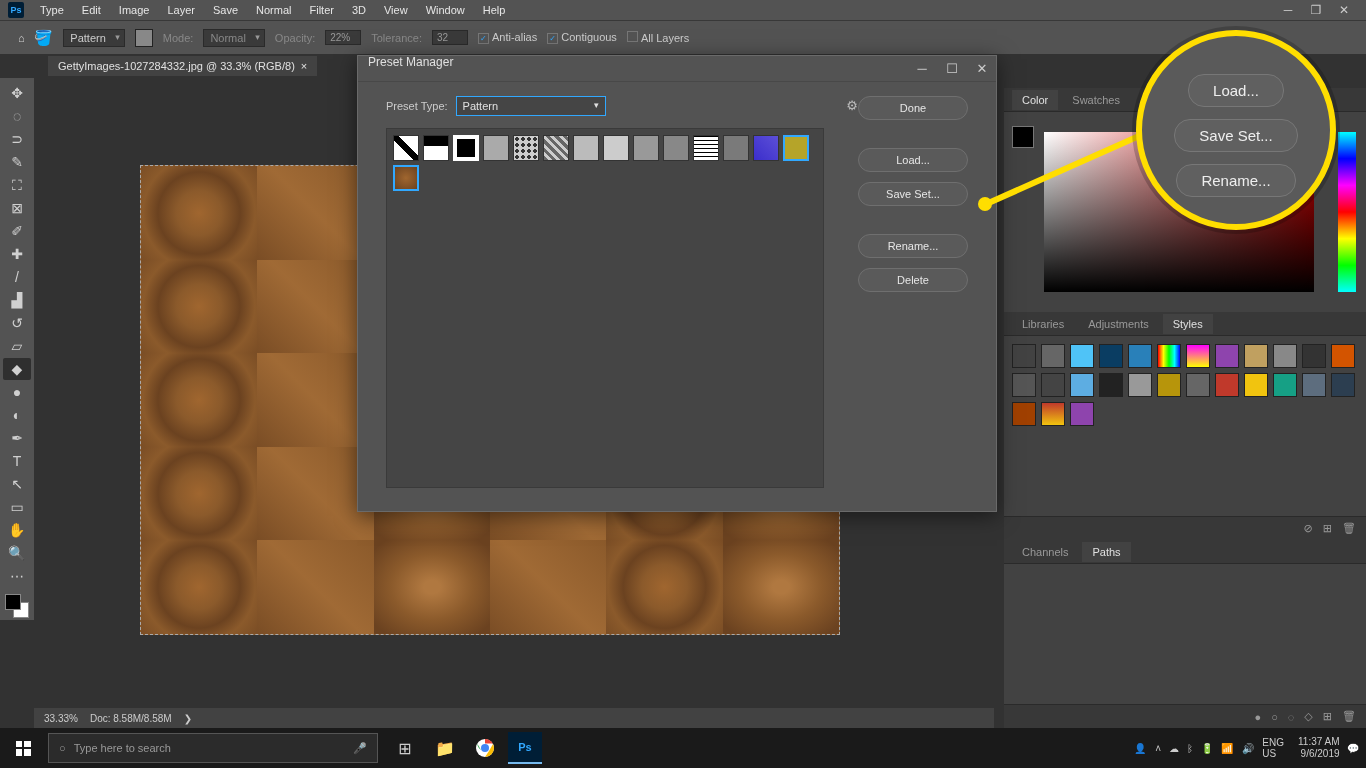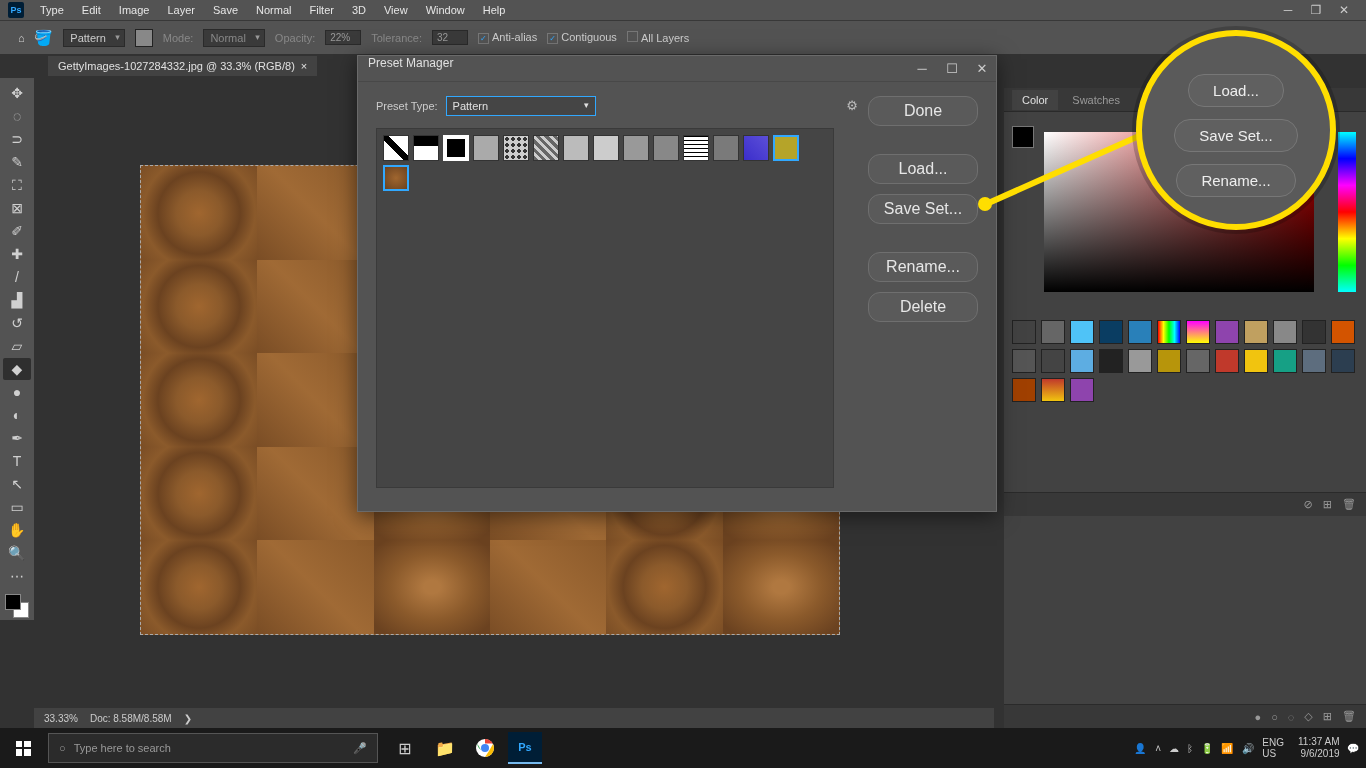--- a/index.html
+++ b/index.html
@@ -23,33 +23,33 @@
 .fgbg{position:relative;width:28px;height:28px;margin-top:4px}
 .bgcol{position:absolute;right:2px;bottom:2px;width:16px;height:16px;background:#fff;border:1px solid #888}
 .fgcol{position:absolute;left:2px;top:2px;width:16px;height:16px;background:#000;border:1px solid #888}
 .canvas{position:absolute;left:140px;top:165px;width:700px;height:470px;border:1px dashed #aaa;background:#8b5a2b;overflow:hidden}
 .wood-grid{display:grid;grid-template-columns:repeat(6,1fr);grid-template-rows:repeat(5,1fr);width:100%;height:100%}
 .wood{background:radial-gradient(circle,#a0662f 0%,#8b5a2b 30%,#6b4220 55%,#8b5a2b 75%,#7a4d25 100%)}
 .wood:nth-child(2n){background:linear-gradient(45deg,#7a4d25,#a06a35,#8b5a2b)}
 .wood:nth-child(3n){background:radial-gradient(ellipse,#b07840 10%,#8b5a2b 50%,#6b4220 90%)}
 .status{position:absolute;left:34px;bottom:40px;height:20px;background:#424242;display:flex;align-items:center;padding:0 10px;gap:12px;font-size:10px;color:#ccc;width:960px}
 .dialog{position:absolute;left:357px;top:55px;width:640px;height:457px;background:#535353;border:1px solid #6a6a6a;box-shadow:0 4px 20px rgba(0,0,0,.5)}
-.dlg-title{height:26px;background:#535353;display:flex;align-items:flex-start;padding:0 10px;font-size:12px;color:#e0e0e0;border-bottom:1px solid #484848}
+.dlg-title{height:26px;background:#535353;display:flex;align-items:flex-end;padding:12px 10px;font-size:12px;color:#e0e0e0;border-bottom:1px solid #484848}
 .dlg-wincontrols{position:absolute;right:6px;top:4px;display:flex;gap:14px}
 .dlg-wincontrols span{width:16px;height:16px;display:flex;align-items:center;justify-content:center;font-size:13px;color:#ccc}
-.dlg-body{padding:14px 18px;display:flex;gap:34px}
+.dlg-body{padding:14px 28px;display:flex;gap:34px}
 .dlg-left{flex:1}
 .preset-row{display:flex;align-items:center;gap:8px;margin-bottom:12px}
 .preset-select{background:#454545;border:1px solid #31a8ff;padding:3px 6px;width:150px;font-size:11px;color:#e0e0e0;position:relative}
 .preset-select::after{content:"▾";position:absolute;right:6px;font-size:9px}
 .swatch-area{border:1px solid #3a3a3a;background:#454545;height:360px;padding:6px;display:flex;flex-wrap:wrap;align-content:flex-start;gap:4px}
 .sw{width:26px;height:26px;border:1px solid #333}
 .sw.sel{border:2px solid #31a8ff}
 .dlg-right{width:110px;display:flex;flex-direction:column;gap:10px;padding-top:0}
-.dlg-btn{background:#5a5a5a;border:1px solid #6f6f6f;border-radius:12px;padding:5px 0;text-align:center;font-size:16px;color:#e6e6e6}
+.dlg-btn{background:#5a5a5a;border:1px solid #6f6f6f;border-radius:12px;padding:5px 0;text-align:center;font-size:11px;color:#e6e6e6}
 .gear{position:absolute;right:138px;top:42px;color:#bbb;font-size:13px}
 .panels{position:absolute;right:0;top:88px;width:362px;bottom:40px;background:#424242;display:flex;flex-direction:column}
 .panel-tabs{height:24px;background:#383838;display:flex;align-items:center;padding-left:8px;gap:4px;border-bottom:1px solid #2a2a2a}
 .ptab{padding:4px 10px;font-size:11px;color:#999}
 .ptab.active{background:#424242;color:#e0e0e0}
 .color-panel{height:200px;position:relative;background:#424242;padding:10px}
 .color-picker{position:absolute;left:40px;top:20px;width:270px;height:160px;background:linear-gradient(to bottom,rgba(0,0,0,0),#000),linear-gradient(to right,#fff,#c00)}
 .hue-strip{position:absolute;right:10px;top:20px;width:18px;height:160px;background:linear-gradient(to bottom,#0ff,#00f,#f0f,#f00,#ff0,#0f0,#0ff)}
 .styles-panel{padding:8px;display:flex;flex-wrap:wrap;gap:5px;align-content:flex-start;height:180px}
 .style-sw{width:24px;height:24px;border:1px solid #222}
@@ -186,20 +186,25 @@
 
 <div class="panels">
   <div class="panel-tabs">
     <div class="ptab active">Color</div>
     <div class="ptab">Swatches</div>
   </div>
   <div class="color-panel">
     <div style="position:absolute;left:8px;top:14px;width:22px;height:22px;border:1px solid #777;background:#000"></div>
     <div class="color-picker"></div>
     <div class="hue-strip"></div>
+  </div>
+  <div class="panel-tabs">
+    <div class="ptab">Libraries</div>
+    <div class="ptab">Adjustments</div>
+    <div class="ptab active">Styles</div>
   </div>
   <div class="styles-panel" id="styles-grid">
       <div class="style-sw" style="background: rgba(255, 255, 255, 0);"></div>
       <div class="style-sw" style="background: rgb(102, 102, 102);"></div>
       <div class="style-sw" style="background: rgb(79, 195, 247);"></div>
       <div class="style-sw" style="background: rgb(10, 61, 98);"></div>
       <div class="style-sw" style="background: rgb(41, 128, 185);"></div>
       <div class="style-sw" style="background: linear-gradient(90deg, rgb(255, 0, 0), rgb(255, 255, 0), rgb(0, 255, 0), rgb(0, 255, 255), rgb(0, 0, 255));"></div>
       <div class="style-sw" style="background: linear-gradient(rgb(255, 0, 255), rgb(255, 255, 0));"></div>
       <div class="style-sw" style="background: rgb(142, 68, 173);"></div>
@@ -221,20 +226,24 @@
       <div class="style-sw" style="background: rgb(44, 62, 80);"></div>
       <div class="style-sw" style="background: rgb(160, 64, 0);"></div>
       <div class="style-sw" style="background: linear-gradient(rgb(192, 57, 43), rgb(241, 196, 15));"></div>
       <div class="style-sw" style="background: rgb(142, 68, 173);"></div>
     </div>
   <div class="panel-footer">
     <span>⊘</span>
     <span>⊞</span>
     <span>🗑</span>
   </div>
+  <div class="panel-tabs">
+    <div class="ptab">Channels</div>
+    <div class="ptab active">Paths</div>
+  </div>
   <div class="paths-panel"></div>
   <div class="panel-footer">
     <span>●</span>
     <span>○</span>
     <span>◌</span>
     <span>◇</span>
     <span>⊞</span>
     <span>🗑</span>
   </div>
 </div>

